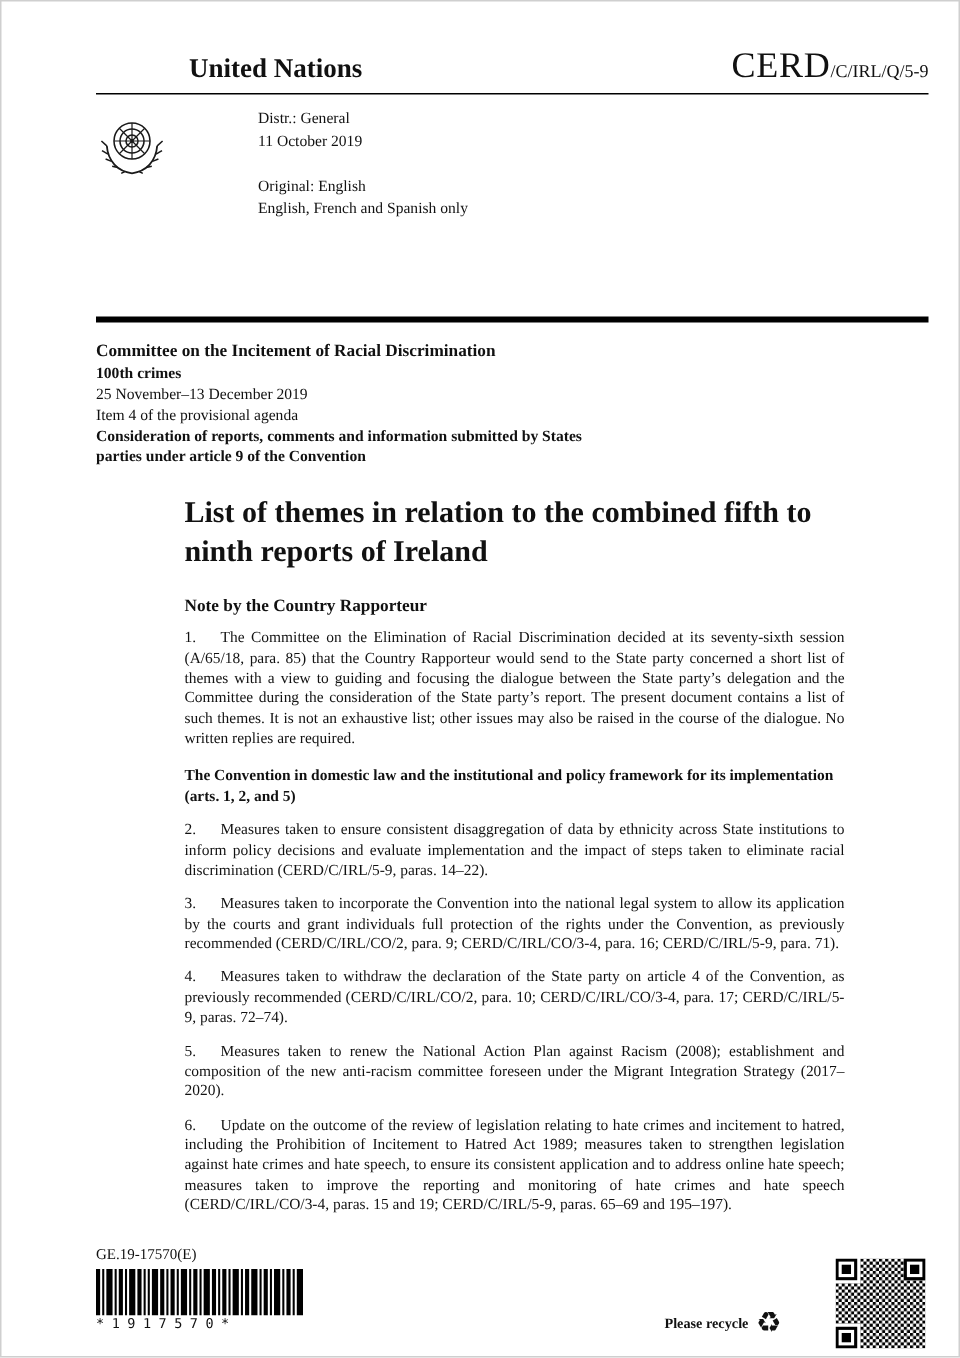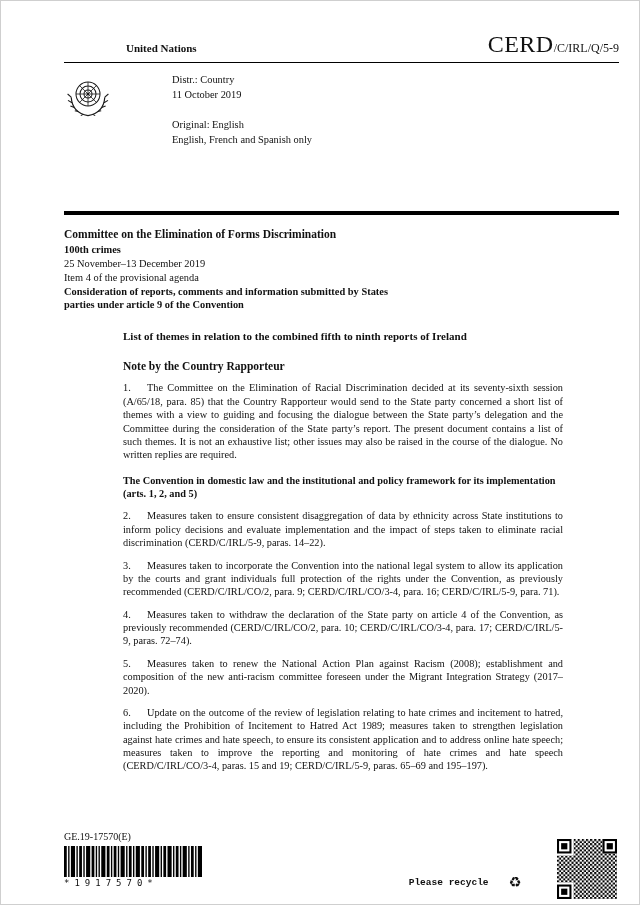--- a/index.html
+++ b/index.html
@@ -11,21 +11,21 @@
     margin: 0 auto;
     background: #fff;
     color: #111;
     padding: 30px 20px 0 63px;
     overflow: hidden;
     border: 1px solid #cfcfcf;
   }
 
   
   .top-row { display: flex; justify-content: space-between; align-items: baseline; }
-  .org { font-weight: bold; font-size: 11px; margin-left: 62px; }
+  .org { font-weight: bold; font-size: 18px; margin-left: 62px; }
   .symbol-main { font-size: 24px; letter-spacing: 0.5px; }
   .symbol-sub { font-size: 12px; }
   .rule-thin { border-bottom: 1px solid #000; margin-top: 4px; }
 
   
   .masthead { display: flex; align-items: flex-start; margin-top: 9px; }
   .emblem { width: 48px; height: 52px; flex: 0 0 auto; margin-right: 14px; }
   .emblem svg { width: 100%; height: 100%; }
   .conv-title { width: 252px; font-weight: bold; font-size: 16.5px; line-height: 1.22; }
   .distr-block { margin-left: 46px; font-size: 10.4px; line-height: 1.45; }
@@ -34,32 +34,32 @@
   .rule-thick { height: 4px; background: #000; margin-top: 64px; }
 
   
   .session { margin-top: 12px; font-size: 10.4px; line-height: 1.32; }
   .committee { font-weight: bold; font-size: 11.5px; margin-bottom: 1px; }
   .session-num { font-weight: bold; }
   .agenda-title { font-weight: bold; width: 335px; }
 
   
   .content { margin-left: 59px; width: 440px; }
-  .doc-title { margin-top: 17px; font-size: 11px; font-weight: bold; line-height: 1.3; width: 425px; }
+  .doc-title { margin-top: 17px; font-size: 20px; font-weight: bold; line-height: 1.3; width: 425px; }
   .note-heading { margin-top: 17px; font-size: 11.5px; font-weight: bold; }
   .para { margin-top: 9px; font-size: 10.3px; line-height: 1.3; text-align: justify; }
   .pnum { display: inline-block; width: 24px; }
   .section-heading { margin-top: 12px; font-size: 10.3px; font-weight: bold; line-height: 1.3; }
 
   
   .ge-number { position: absolute; left: 63px; top: 830px; font-size: 10px; }
   .barcode-block { position: absolute; left: 63px; top: 845px; width: 146px; }
   .barcode-svg { width: 138px; height: 31px; display: block; }
   .barcode-text { font-family: "DejaVu Sans Mono", monospace; font-size: 9px; letter-spacing: 5px; margin-top: 1px; white-space: nowrap; }
-  .recycle-group { position: absolute; right: 118px; top: 872px; display: flex; align-items: center; gap: 21px; font-family: Liberation Mono, monospace; }
+  .recycle-group { position: absolute; right: 118px; top: 872px; display: flex; align-items: center; gap: 5px; }
   .recycle-label { font-weight: bold; font-size: 9.5px; }
   .recycle-icon { font-size: 19px; line-height: 1; }
   .qr { position: absolute; right: 22px; top: 838px; width: 60px; height: 60px; }
   .qr svg { width: 100%; height: 100%; display: block; }
 </style>
 </head>
 <body>
 
 <div class="page">
 
@@ -96,32 +96,32 @@
           <line x1="24" y1="50.5" x2="21" y2="52"></line>
           <line x1="51" y1="29" x2="55.5" y2="25"></line>
           <line x1="50" y1="36" x2="55" y2="33"></line>
           <line x1="47" y1="42" x2="52" y2="40"></line>
           <line x1="42" y1="47" x2="46.5" y2="46"></line>
           <line x1="36" y1="50.5" x2="39" y2="52"></line>
         </g>
       </svg>
     </div>
     <div class="distr-block">
-      <div>Distr.: Country</div>
+      <div>Distr.: General</div>
       <div>11 October 2019</div>
       <div class="distr-gap"></div>
       <div>Original: English</div>
       <div>English, French and Spanish only</div>
     </div>
   </div>
 
   <div class="rule-thick"></div>
 
   <div class="session">
-    <div class="committee">Committee on the Elimination of Forms Discrimination</div>
+    <div class="committee">Committee on the Incitement of Racial Discrimination</div>
     <div class="session-num">100th crimes</div>
     <div>25 November–13 December 2019</div>
     <div>Item 4 of the provisional agenda</div>
     <div class="agenda-title">Consideration of reports, comments and information submitted by States parties under article 9 of the Convention</div>
   </div>
 
   <div class="content">
     <h1 class="doc-title">List of themes in relation to the combined fifth to ninth reports of Ireland</h1>
     <h2 class="note-heading">Note by the Country Rapporteur</h2>
 

